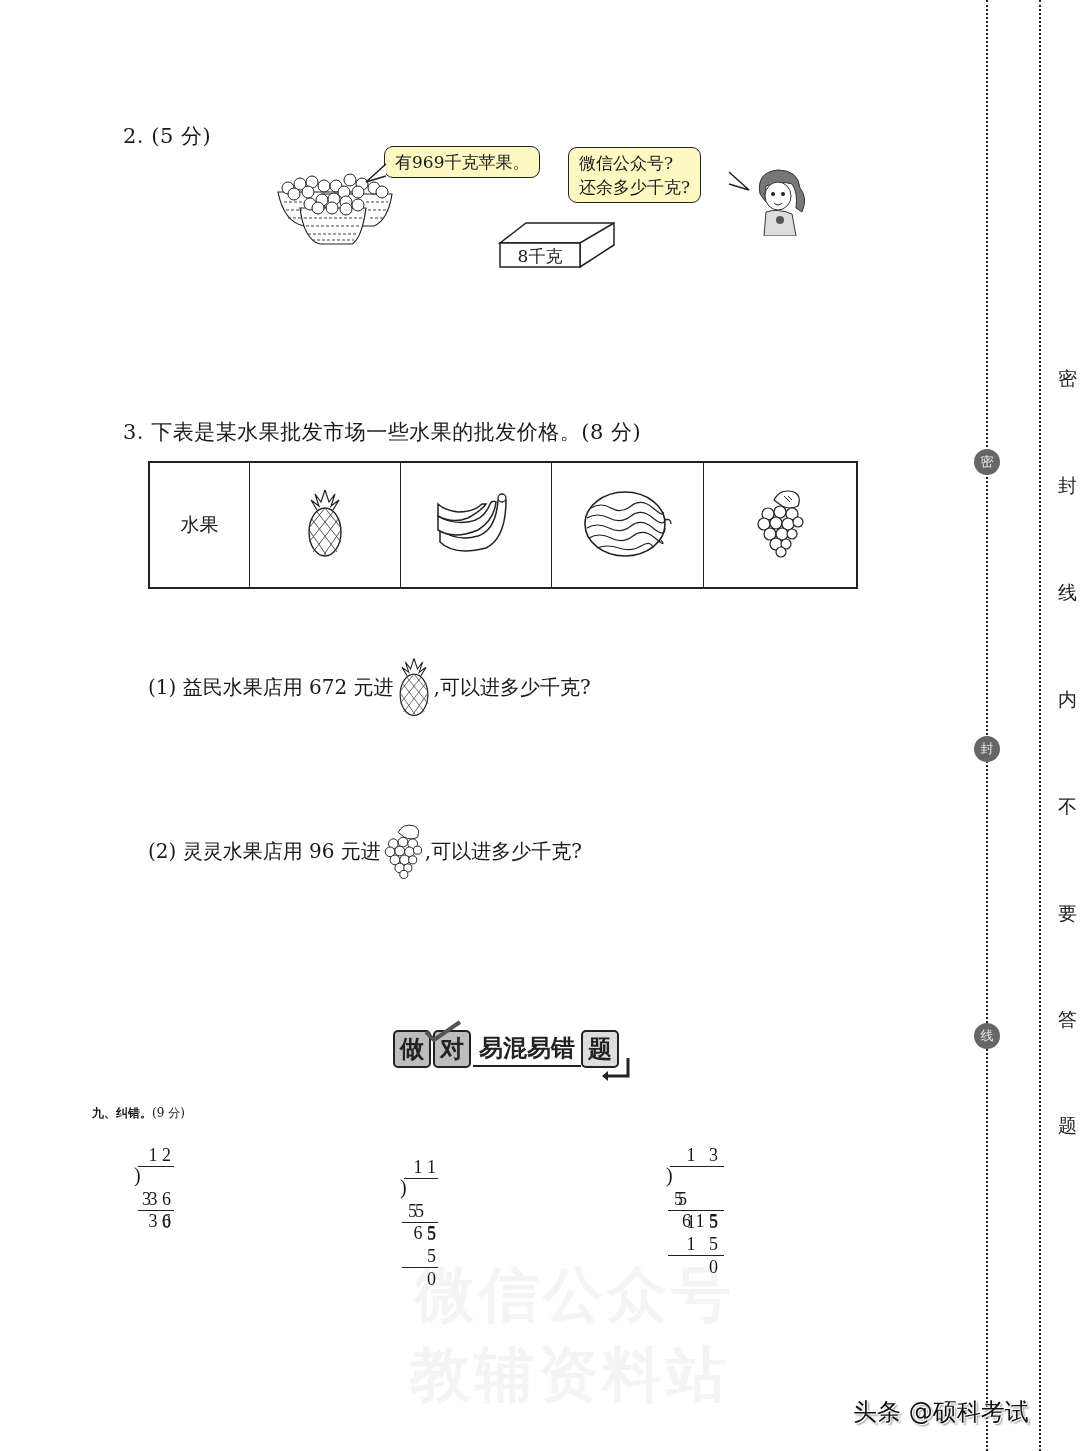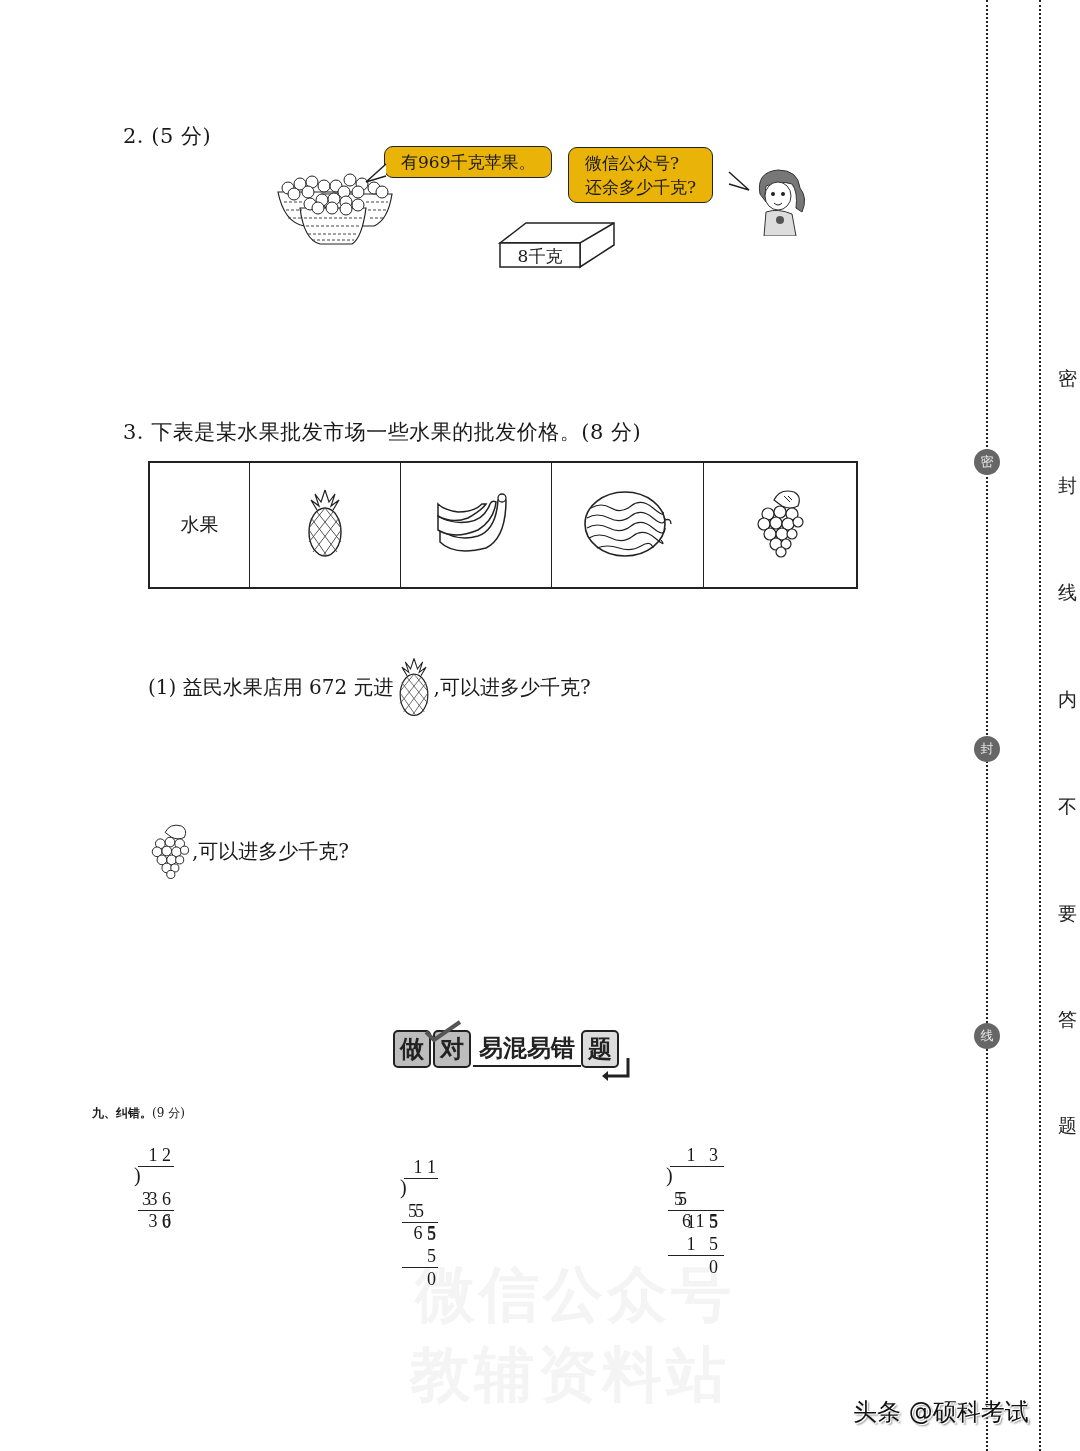--- a/index.html
+++ b/index.html
@@ -1,21 +1,21 @@
 <!DOCTYPE html>
 <html><head>
 <meta charset="utf-8">
 <style>
   html, body { margin:0; padding:0; background:#ffffff; }
   body { width:1080px; height:1451px; position:relative; overflow:hidden;
          font-family:"DejaVu Serif","Liberation Serif",serif; color:#1a1a1a; }
   .abs { position:absolute; }
   .q-title { font-size:21px; letter-spacing:0.5px; white-space:nowrap; }
-  .bubble { position:absolute; border:1.6px solid #222; border-radius:9px; background:#eab308;
-            font-size:17px; line-height:24px; padding:3px 16px; white-space:nowrap; }
+  .bubble { position:absolute; border:1.6px solid #222; border-radius:9px; background:#fef9c3;
+            font-size:17px; line-height:24px; padding:3px 10px; white-space:nowrap; }
   table.price { position:absolute; left:148px; top:461px; width:710px; border-collapse:collapse;
                 border:2px solid #222; }
   table.price td { border:1.3px solid #222; text-align:center; font-size:19px; padding:0; }
   table.price tr.r1 td { height:124px; }
   table.price tr.r2 td { height:44px; letter-spacing:3px; }
   .sub-q { font-size:20px; white-space:nowrap; display:flex; align-items:center; }
   .banner { position:absolute; left:393px; top:1030px; display:flex; align-items:center;
             font-family:"DejaVu Sans","Liberation Sans",sans-serif; font-weight:bold; }
   .banner .boxch { border:2px solid #222; border-radius:5px; background:#bdbdbd; color:#222;
                    font-size:24px; width:34px; height:34px; line-height:34px; text-align:center;
@@ -200,20 +200,21 @@
       <line x1="36" y1="30" x2="10" y2="64"></line>
         <line x1="38" y1="42" x2="20" y2="68"></line>
         <line x1="30" y1="24" x2="6" y2="54"></line>
         <line x1="22" y1="20" x2="6" y2="40"></line>
     </g>
   </svg>
   <span>,可以进多少千克?</span>
 </div>
 
 <div class="abs sub-q" style="left:148px;top:822px;">
+  <span>(2) 灵灵水果店用 96 元进</span>
   <svg width="42" height="58" viewBox="0 0 52 70" style="margin:0 1px;">
     <path d="M20 12 Q26 0 40 4 Q48 8 44 18 Q36 22 28 18 Z" fill="#fff" stroke="#222" stroke-width="1.2"></path>
     <g fill="#fff" stroke="#222" stroke-width="1.2">
       <circle cx="14" cy="26" r="6"></circle>
         <circle cx="26" cy="24" r="6"></circle>
         <circle cx="38" cy="26" r="6"></circle>
       <circle cx="10" cy="36" r="6"></circle>
         <circle cx="22" cy="35" r="6"></circle>
         <circle cx="34" cy="36" r="6"></circle>
         <circle cx="44" cy="34" r="5"></circle>

